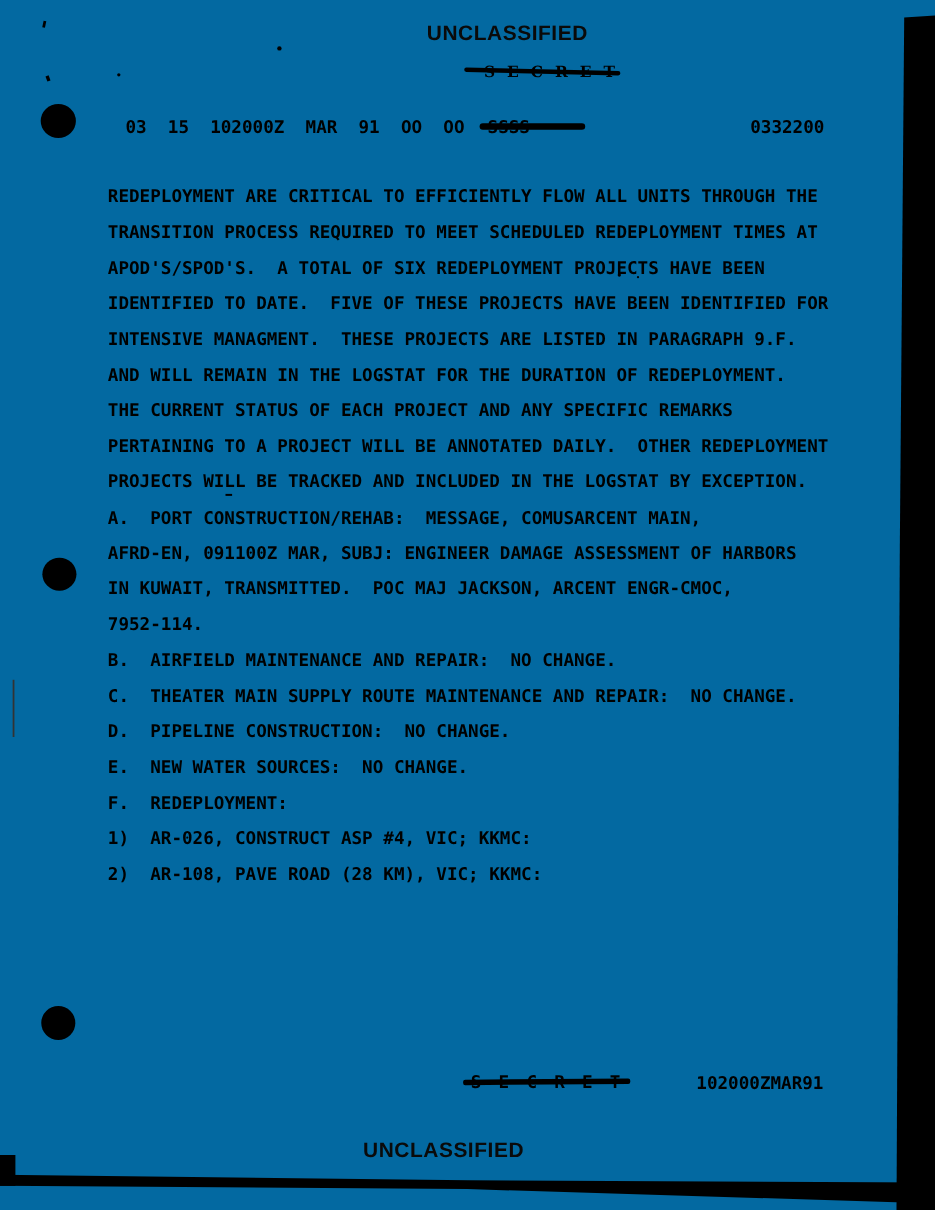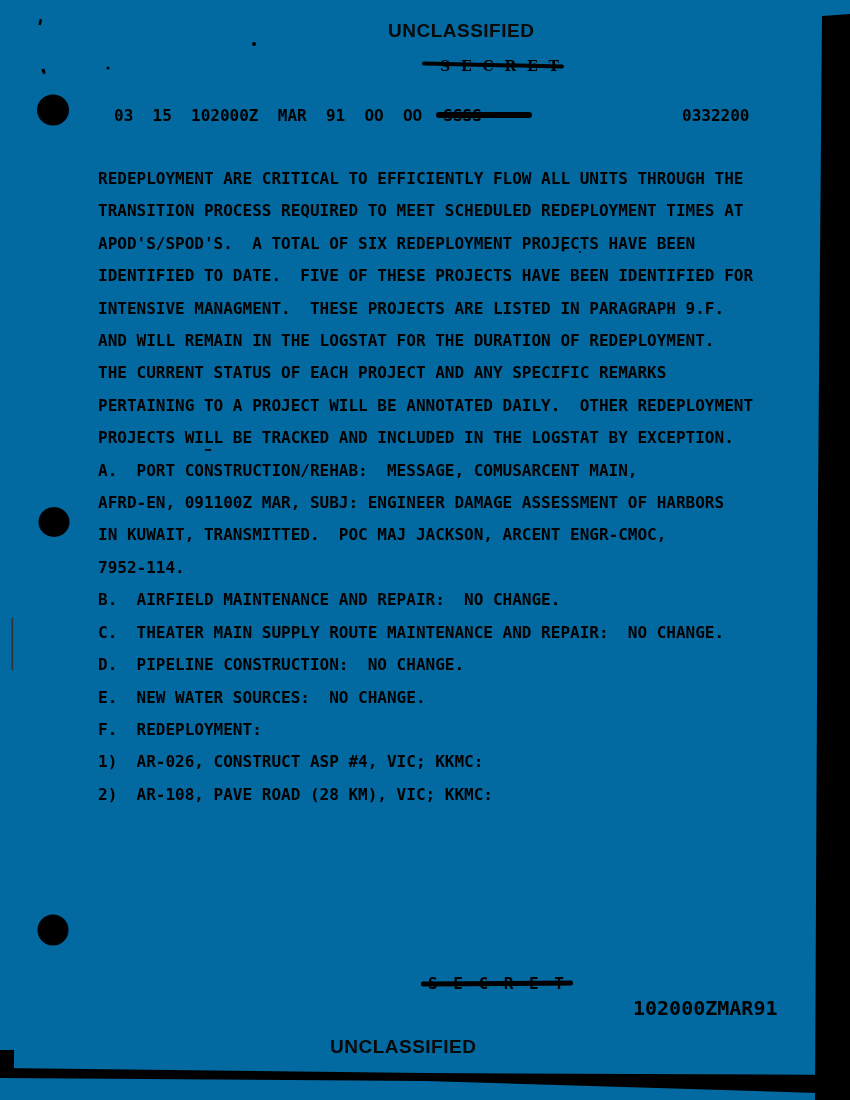--- a/index.html
+++ b/index.html
@@ -50,22 +50,22 @@
 
   .footer-secret {
     position:absolute; left:428px; top:974px;
     font-size:16px; font-weight:bold; letter-spacing:3px; white-space:pre;
   }
   .strike-bottom {
     position:absolute; left:421px; top:981px; width:152px; height:5px;
     background:#000; transform:rotate(-0.4deg); border-radius:2px;
   }
   .footer-dtg {
-    position:absolute; left:633px; top:996px;
-    font-size:20px; font-weight:bold; white-space:pre;
+    position:absolute; left:633px; top:975px;
+    font-size:16px; font-weight:bold; white-space:pre;
   }
 
   .artifacts { position:absolute; left:0; top:0; width:850px; height:1100px; pointer-events:none; }
 </style>
 </head>
 <body>
 
 <div class="page">
 
   <div class="banner top">UNCLASSIFIED</div>

